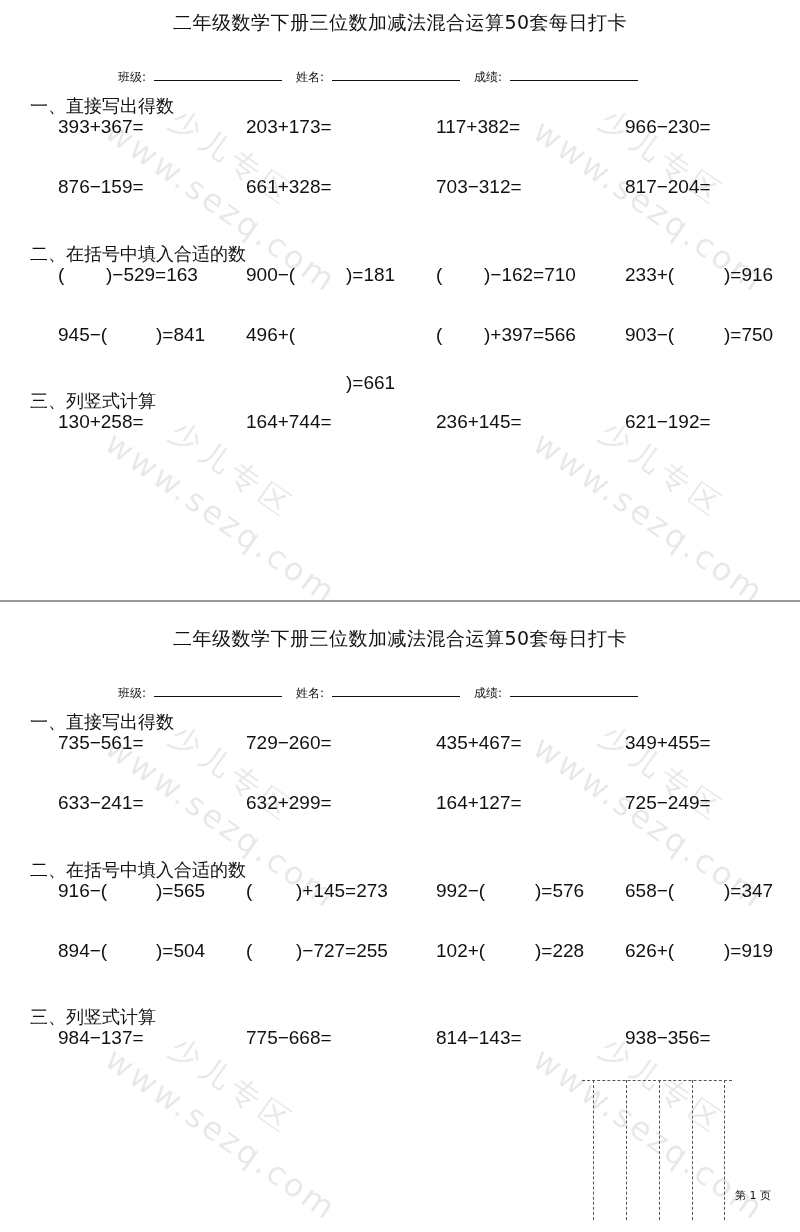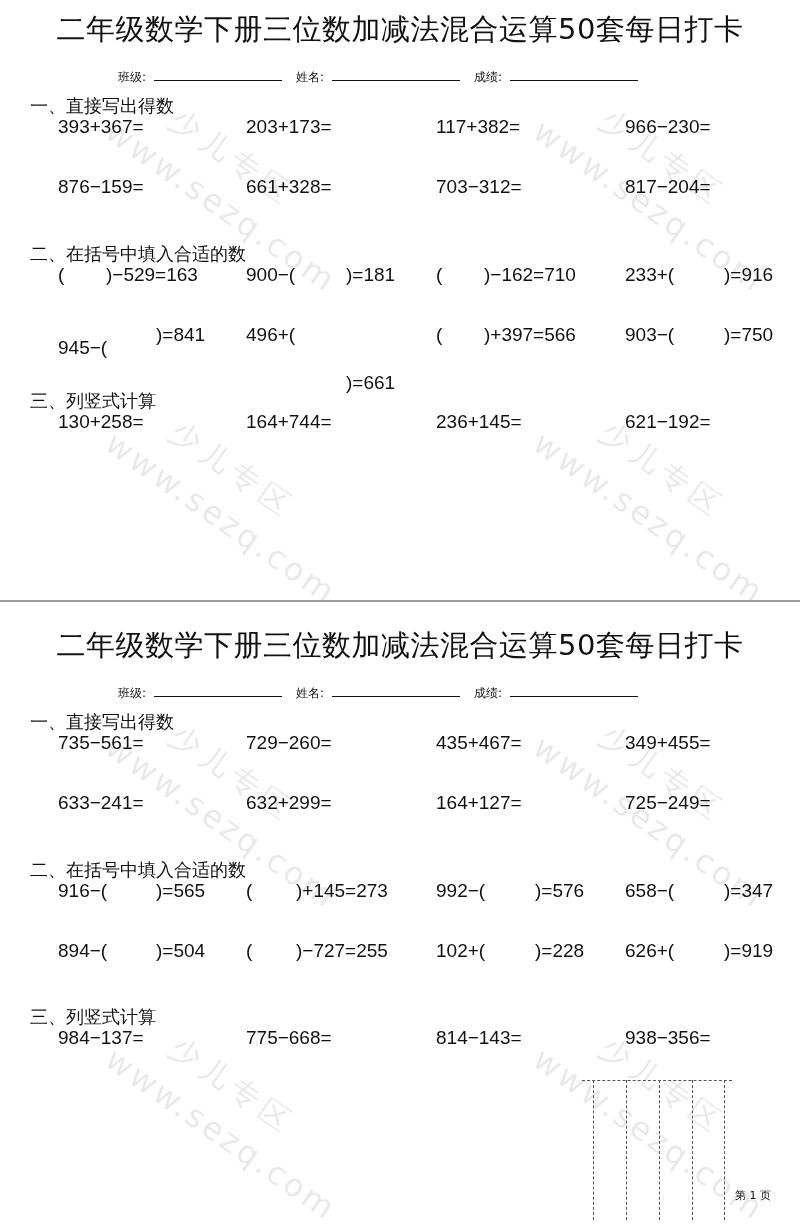--- a/index.html
+++ b/index.html
@@ -6,21 +6,21 @@
   body {
     width: 800px; height: 1232px; background: #ffffff; position: relative; overflow: hidden;
     font-family: "Liberation Sans", "DejaVu Sans", sans-serif; color: #111;
   }
   .page { position: absolute; left: 0; width: 800px; height: 600px; }
   .page.p1 { top: 0; }
   .page.p2 { top: 616px; }
   .separator { position: absolute; left: 0; top: 600px; width: 800px; height: 2px; background: #9a9a9a; }
   .title {
     position: absolute; left: 0; top: 10px; width: 800px; text-align: center;
-    font-family: "DejaVu Sans", sans-serif; font-size: 29px; letter-spacing: 0.5px; color: #111;
+    font-family: "DejaVu Sans", sans-serif; font-size: 19px; letter-spacing: 0.5px; color: #111;
   }
   .info {
     position: absolute; left: 118px; top: 62px; font-family: "DejaVu Sans", sans-serif; font-size: 12px;
     display: flex; align-items: baseline; gap: 8px; color: #111;
   }
   .info .blank { display: inline-block; width: 128px; border-bottom: 1px solid #111; height: 18px; margin-right: 6px; }
   .section-title {
     position: absolute; left: 30px; font-family: "DejaVu Sans", sans-serif; font-size: 18px; color: #111;
   }
   .row { position: absolute; left: 0; width: 800px; height: 24px; font-size: 19px; }
@@ -88,21 +88,21 @@
     <span class="fill" style="left:58px;">(</span>
     <span class="fill" style="left:106px;">)−529=163</span>
     <span class="fill" style="left:246px;">900−(</span>
     <span class="fill" style="left:346px;">)=181</span>
     <span class="fill" style="left:436px;">(</span>
     <span class="fill" style="left:484px;">)−162=710</span>
     <span class="fill" style="left:625px;">233+(</span>
     <span class="fill" style="left:724px;">)=916</span>
   </div>
   <div class="row" style="top:324px;">
-    <span class="fill" style="left:58px;margin-top:13px;">945−(</span>
+    <span class="fill" style="left:58px;">945−(</span>
     <span class="fill" style="left:156px;">)=841</span>
     <span class="fill" style="left:246px;">496+(</span>
     <span class="fill" style="left:346px;margin-top:48px;">)=661</span>
     <span class="fill" style="left:436px;">(</span>
     <span class="fill" style="left:484px;">)+397=566</span>
     <span class="fill" style="left:625px;">903−(</span>
     <span class="fill" style="left:724px;">)=750</span>
   </div>
 
   <div class="section-title" style="top:389px;">三、列竖式计算</div>

